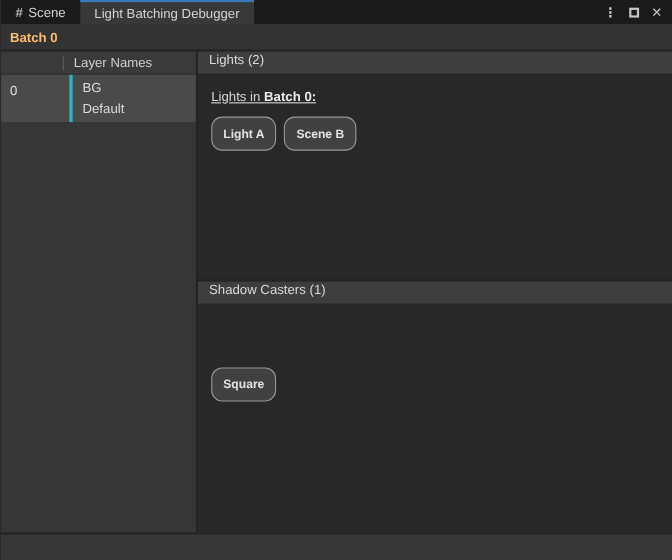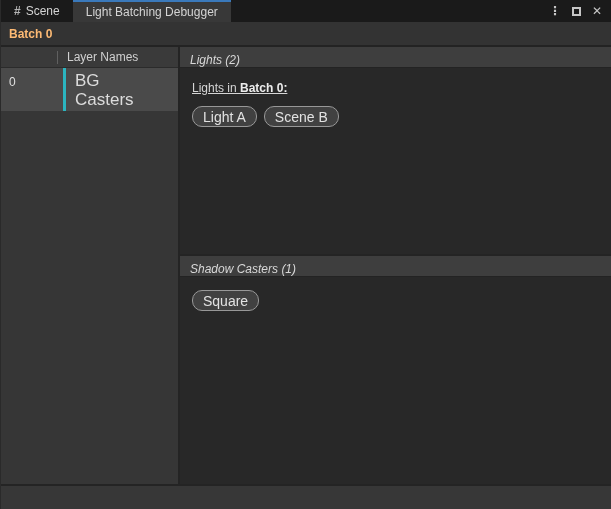--- a/index.html
+++ b/index.html
@@ -93,55 +93,55 @@
   .col-names{padding-left:9px;}
   .batch-row{
     height:43px;flex:0 0 43px;
     background:var(--selected-row);
     display:flex;cursor:default;
   }
   .cell-id{width:62px;padding:7px 0 0 8px;font-size:12px;color:#e0e0e0;}
   .accent-bar{width:3px;background:var(--selection-accent);}
   .cell-names{
     padding:3px 0 0 9px;
-    font-size:17px;color:#dcdcdc;line-height:19px;
+    font-size:12px;color:#dcdcdc;line-height:19px;
   }
   .left-rest{flex:1;}
 
   .right{
     flex:1;display:flex;flex-direction:column;
     background:var(--panel-dark);min-width:0;
   }
   .section-lights{
     height:209px;flex:0 0 209px;
     display:flex;flex-direction:column;
     border-bottom:2px solid #242424;
   }
-  .section-shadow{flex:1;display:flex;flex-direction:column;}
+  .section-shadow{flex:1;display:flex;flex-direction:column;gap:44px;}
   .section-header{
     height:21px;flex:0 0 21px;
     background:var(--header-bar);
     border-bottom:1px solid #232323;
-    display:flex;align-items:flex-end;
+    display:flex;align-items:flex-start;
     padding-left:10px;
-    font-size:12px;color:#d8d8d8;font-style:italic;
+    font-size:12px;color:#d8d8d8;
   }
   .section-content{padding:13px 12px;}
   .section-label{font-size:12px;color:#d6d6d6;margin-bottom:11px;white-space:pre;text-decoration:underline;}
   .section-label b{color:#ececec;}
   .chips{display:flex;gap:7px;}
   .chip{
-    height:21px;
+    height:31px;
     display:inline-flex;align-items:center;
     padding:0 10px;
     background:var(--chip-bg);
     border:1px solid var(--chip-border);
     border-radius:10px;
-    font-size:14px;color:#e2e2e2;
-    cursor:default;white-space:nowrap;
+    font-size:11px;color:#e2e2e2;
+    cursor:default;white-space:nowrap;font-weight:bold;
   }
 
   
   .bottombar{
     height:25px;flex:0 0 25px;
     background:#373737;
     border-top:2px solid #242424;
   }
 </style>
 </head>
@@ -176,21 +176,21 @@
       <div class="left-header">
         <span class="col-id">Batch ID</span>
         <span class="col-sep"></span>
         <span class="col-names">Layer Names</span>
       </div>
       <div class="batch-row">
         <span class="cell-id">0</span>
         <span class="accent-bar"></span>
         <span class="cell-names">
           <span>BG</span><br>
-          <span>Casters</span>
+          <span>Default</span>
         </span>
       </div>
       <div class="left-rest"></div>
     </div>
 
     <div class="right">
 
       <div class="section-lights">
         <div class="section-header">
           <span>Lights (2)</span>

